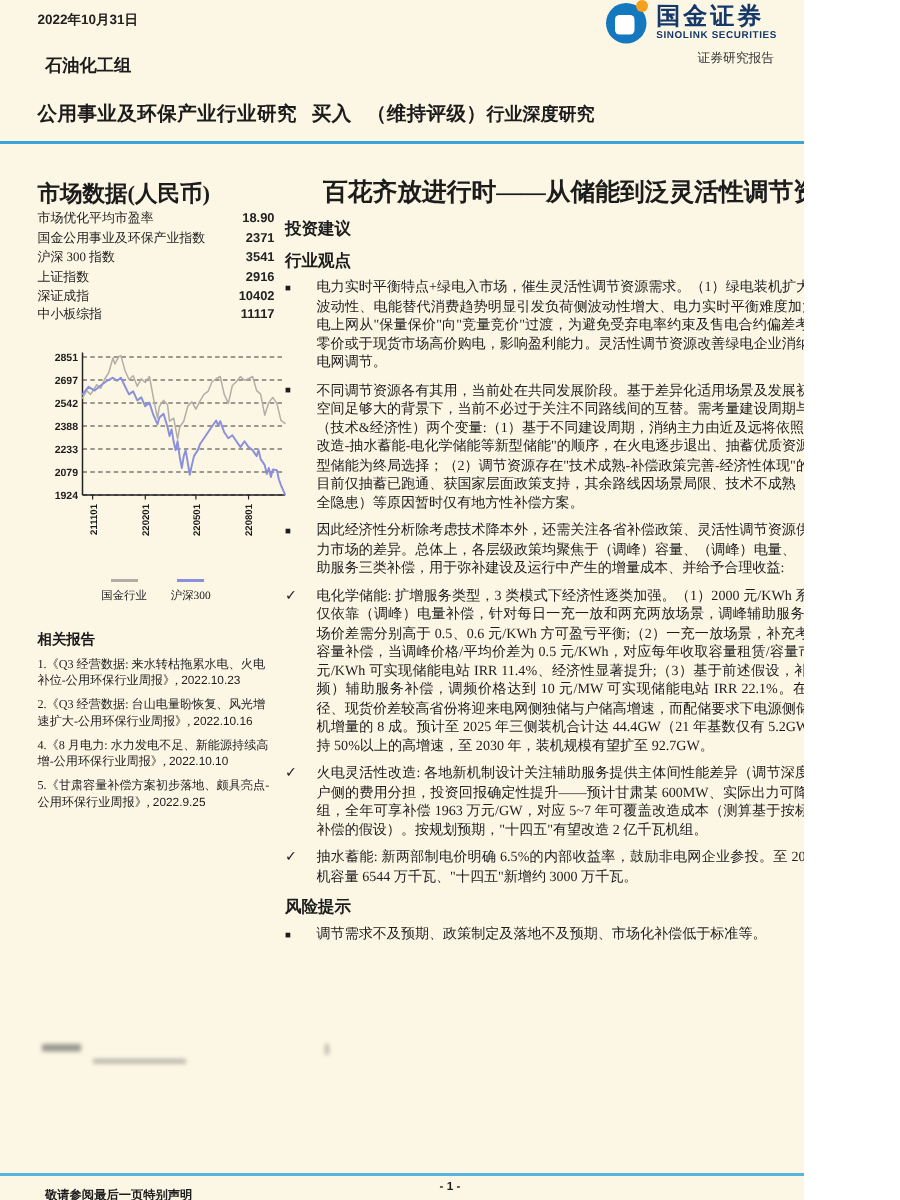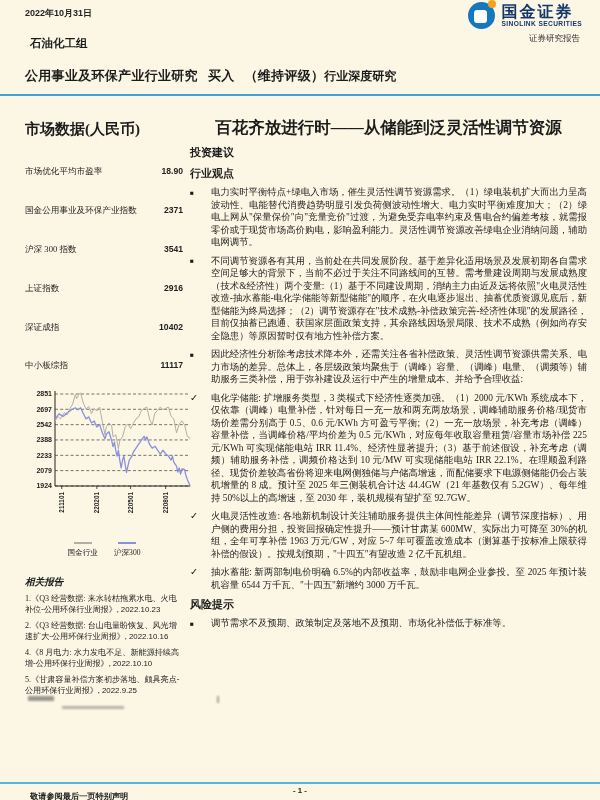--- a/index.html
+++ b/index.html
@@ -1,17 +1,17 @@
 <!DOCTYPE html>
 <html><head>
 <meta charset="utf-8">
 <style>
   html,body{margin:0;padding:0;}
   .page{
-    position:relative;width:600px;height:800px;overflow:hidden;
+    position:relative;width:536px;height:800px;overflow:hidden;
     background:#fcf7e5;
     font-family:"Liberation Serif","DejaVu Serif",serif;
     color:#1c1c1c;
   }
   
   .date{position:absolute;left:25px;top:7px;font-family:"Liberation Sans","DejaVu Sans",sans-serif;font-size:9px;font-weight:bold;color:#222;}
   .logo{position:absolute;right:18px;top:2px;display:flex;align-items:center;gap:6px;}
   .logo-mark{width:27px;height:27px;border-radius:50%;background:#1478be;position:relative;flex:0 0 auto;}
   .logo-mark::before{content:"";position:absolute;left:6px;top:8px;width:13px;height:13px;background:#fff;border-radius:3px;}
   .logo-mark::after{content:"";position:absolute;right:-1px;top:-2px;width:8px;height:8px;border-radius:50%;background:#f6a01d;}
@@ -22,29 +22,29 @@
   .header-row{position:absolute;left:25px;right:22px;top:67px;display:flex;justify-content:flex-start;align-items:baseline;}
   .header-title{font-family:"Liberation Sans","DejaVu Sans",sans-serif;font-size:13px;font-weight:bold;letter-spacing:.3px;}
   .header-title .gap{display:inline-block;width:10px;}
   .header-type{font-size:12px;font-weight:bold;}
   .rule{position:absolute;left:0;width:600px;background:#3aa3d8;}
   .rule-top{top:94px;height:2.4px;}
   .rule-bottom{top:782px;height:2px;background:#56b4e0;}
   
   .sidebar{position:absolute;left:25px;top:120px;width:158px;}
   .mkt-title{font-size:15px;font-weight:bold;margin-bottom:0;}
-  .mkt-row{display:flex;align-items:flex-start;font-size:8.6px;line-height:1.5;margin-top:26px;}
+  .mkt-row{display:flex;align-items:flex-start;font-size:8.6px;line-height:1.5;}
   .mkt-label{flex:1 1 auto;}
   .mkt-value{flex:0 0 auto;text-align:right;font-family:"Liberation Sans","DejaVu Sans",sans-serif;font-size:8.6px;font-weight:bold;color:#222;}
   .chart-wrap{margin-top:16px;}
   .chart-wrap svg{display:block;font-family:"Liberation Sans","DejaVu Sans",sans-serif;}
   .legend{display:flex;justify-content:center;gap:16px;margin-top:8px;font-size:7.6px;}
   .legend-item{display:flex;align-items:center;gap:4px;flex-direction:column;}
   .legend-swatch{display:inline-block;width:18px;height:1.6px;background:#999;}
-  .reports-title{font-size:9.6px;font-weight:bold;margin:18px 0 4px;font-style:italic;}
+  .reports-title{font-size:9.6px;font-weight:bold;margin:18px 0 4px;}
   .report-item{font-size:8.1px;line-height:1.42;margin-bottom:4px;text-align:left;}
   .rpt-date{font-family:"Liberation Sans","DejaVu Sans",sans-serif;font-weight:normal;font-size:7.9px;}
   
   .main{position:absolute;left:190px;top:116px;width:397px;}
   .title{font-size:16.5px;font-weight:bold;text-align:center;line-height:1.4;margin:0 0 6px;}
   .sec-head{font-size:11px;font-weight:bold;margin:6px 0 5px;}
   .bullet{display:flex;margin:0 0 6px;font-size:9.4px;line-height:1.33;text-align:justify;}
   .marker{flex:0 0 21px;}
   .marker.sq{font-size:6.5px;padding-top:2.5px;}
   .marker.ck{font-size:9.5px;}

